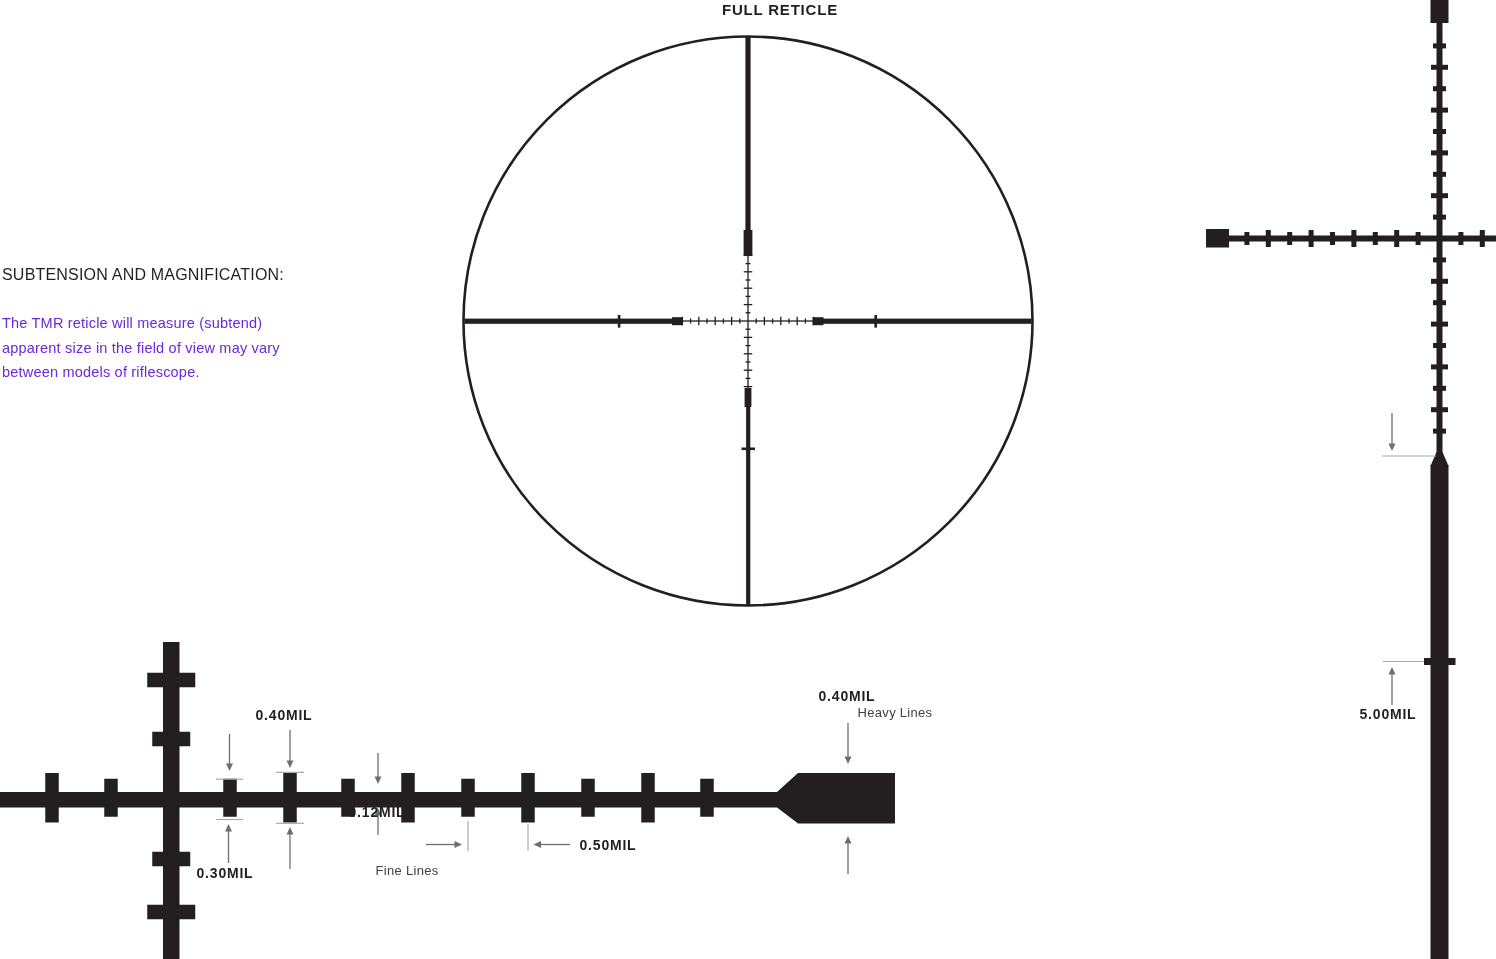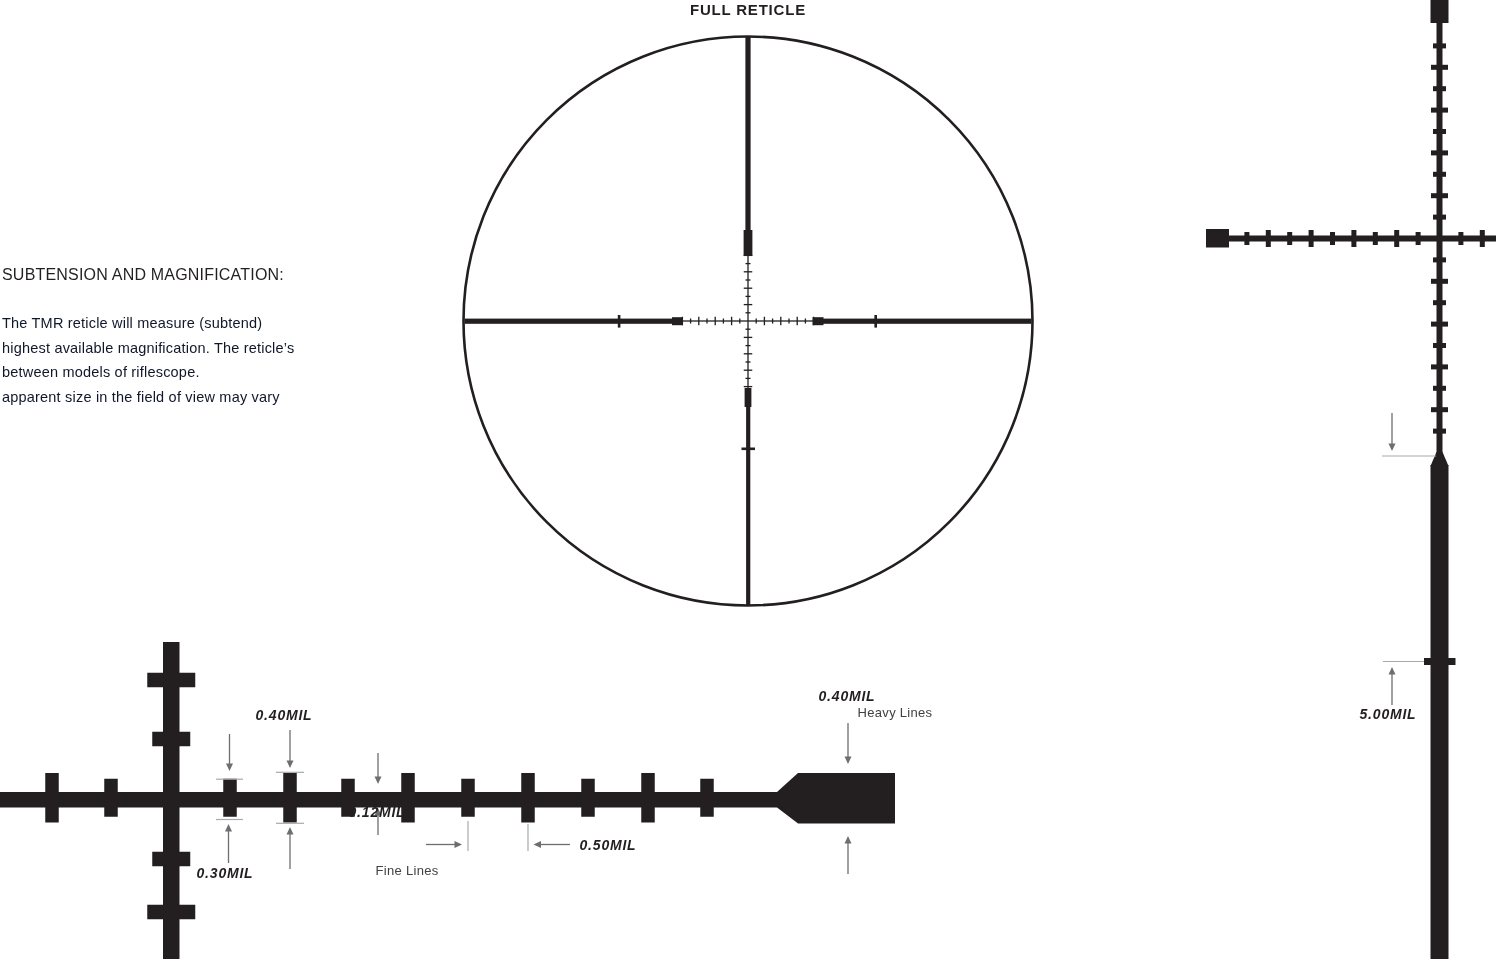--- a/index.html
+++ b/index.html
@@ -3,24 +3,24 @@
 <meta charset="utf-8">
 <style>
   * { margin:0; padding:0; box-sizing:border-box; }
   html,body { background:#ffffff; }
   #canvas {
     position:relative; width:1496px; height:959px; background:#ffffff;
     overflow:hidden; font-family:"Liberation Sans", sans-serif;
   }
   #diagram { position:absolute; left:0; top:0; }
   .txt { position:absolute; color:#231f20; white-space:nowrap; }
-  .title { font-weight:bold; font-size:15px; letter-spacing:0.8px; transform:translateX(-50%); }
+  .title { font-weight:bold; font-size:15px; letter-spacing:0.8px; transform:translateX(-50%);margin-left:32px; }
   .heading { font-weight:normal; font-size:16px; letter-spacing:0.2px; }
-  .para { font-size:14.5px; line-height:24.6px; color:#0f172a; letter-spacing:0.2px; }
-  .mil-label { font-weight:bold; font-size:14px; letter-spacing:0.8px; transform:translateX(-50%);font-style:italic; }
+  .para { font-size:14.5px; line-height:24.6px; color:#6d28d9; letter-spacing:0.2px; }
+  .mil-label { font-weight:bold; font-size:14px; letter-spacing:0.8px; transform:translateX(-50%); }
   .sub-label { font-size:13px; color:#414042; letter-spacing:0.3px; transform:translateX(-50%);margin-left:48px; }
 </style>
 </head>
 <body>
 
 <div id="canvas">
   <svg id="diagram" width="1496" height="959" viewBox="0 0 1496 959">
       <g>
         <circle cx="748" cy="321" r="284.5" fill="none" stroke="#231f20" stroke-width="2.6"></circle>
         <rect x="745.4" y="37" width="5.2" height="194" fill="#231f20"></rect>
@@ -162,23 +162,22 @@
         <polygon points="1388.5,674.5 1395.5,674.5 1392,667" fill="#6d6e71"></polygon>
       </g>
     </svg>
 
   <div class="txt title" style="left:748px;top:1px">FULL RETICLE</div>
 
   <div class="txt heading" style="left:2px;top:266px">SUBTENSION AND MAGNIFICATION:</div>
 
   <div class="txt para" style="left:2px;top:311px">
     <div>The TMR reticle will measure (subtend)</div>
-    <div>highest available magnification. The reticle’s</div>
+    <div>apparent size in the field of view may vary</div>
     <div>between models of riflescope.</div>
-    <div>apparent size in the field of view may vary</div>
   </div>
 
   <div class="txt mil-label" style="left:284px;top:707px">0.40MIL</div>
   <div class="txt mil-label" style="left:225px;top:865px">0.30MIL</div>
   <div class="txt mil-label" style="left:377px;top:804px">0.12MIL</div>
   <div class="txt sub-label" style="left:359px;top:863px">Fine Lines</div>
   <div class="txt mil-label" style="left:608px;top:837px">0.50MIL</div>
   <div class="txt mil-label" style="left:847px;top:688px">0.40MIL</div>
   <div class="txt sub-label" style="left:847px;top:705px">Heavy Lines</div>
   <div class="txt mil-label" style="left:1388px;top:706px">5.00MIL</div>

